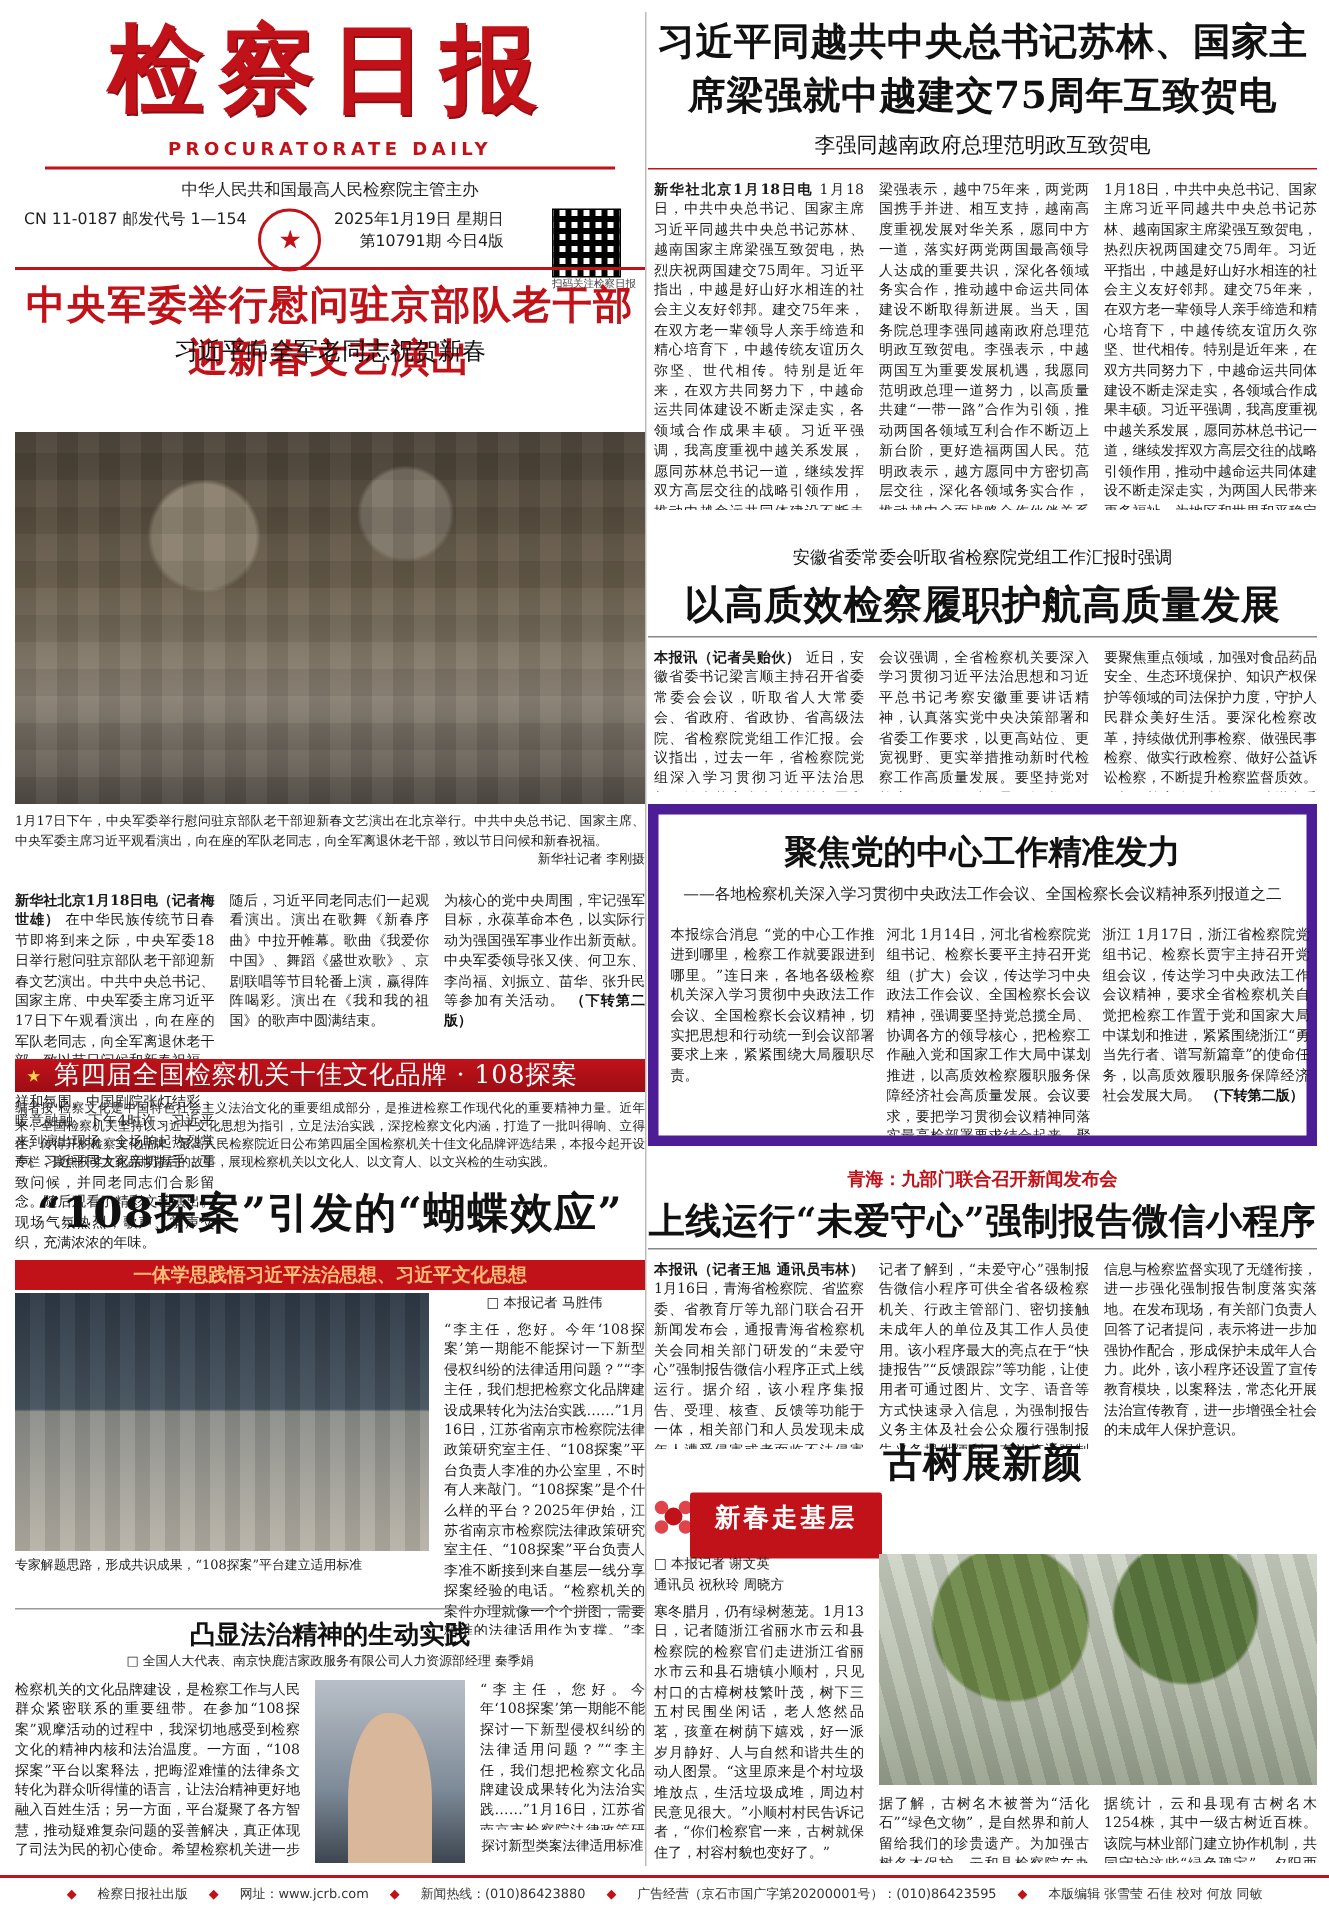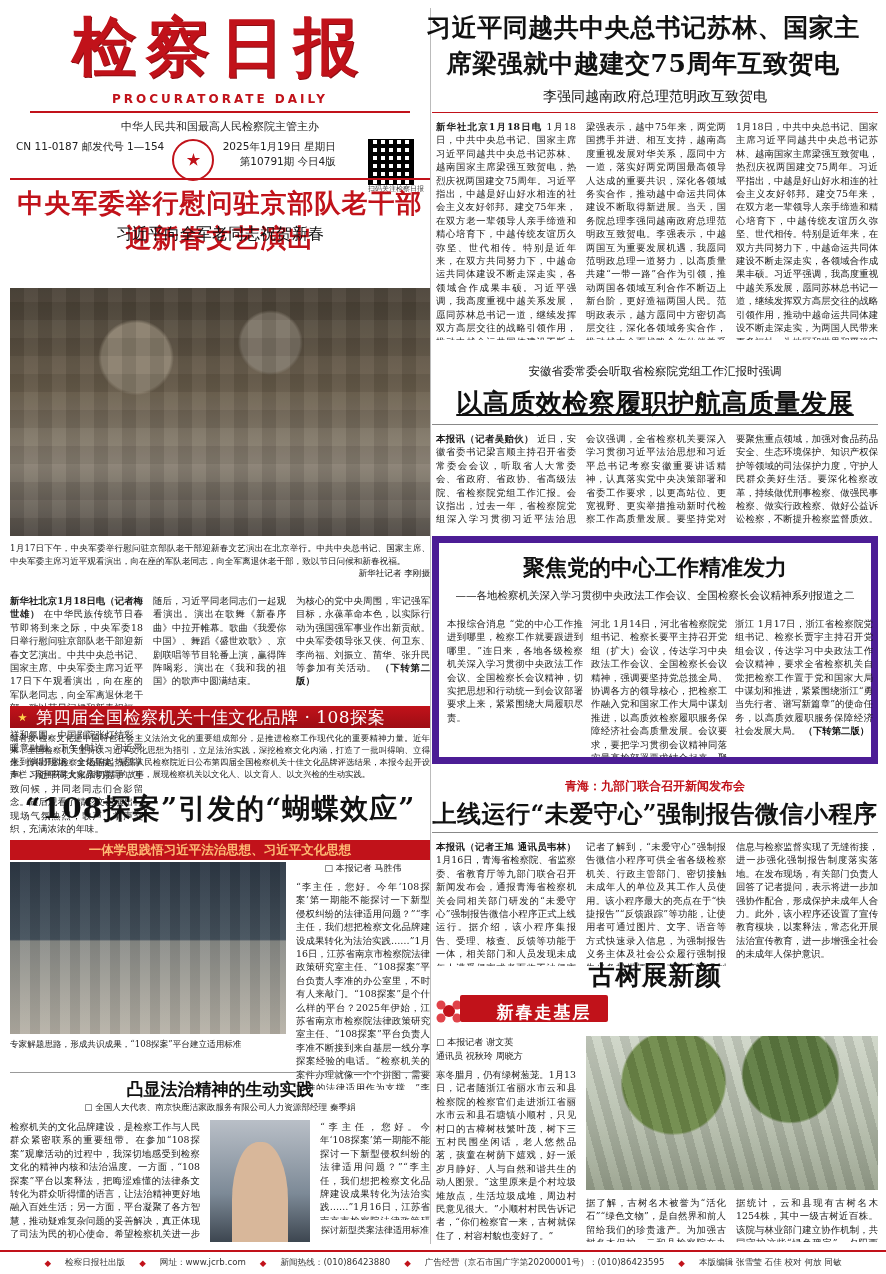--- a/index.html
+++ b/index.html
@@ -159,21 +159,21 @@
     position:absolute;font-size:9px;color:#222;font-family:"DejaVu Serif","Liberation Serif",serif;
   }
 
   .boxhead{
     position:absolute;text-align:center;font-weight:700;
     font-family:"DejaVu Serif","Liberation Serif",serif;
   }
 
   
   .top-head{
-    position:absolute;left:408px;top:10px;width:446px;text-align:center;
+    position:absolute;left:420px;top:10px;width:446px;text-align:center;
     font-size:25px;line-height:36px;font-weight:700;color:#111;
     font-family:"DejaVu Serif","Liberation Serif",serif;letter-spacing:.5px;padding-left:12px;
   }
   .top-sub{
     position:absolute;left:432px;top:88px;width:446px;text-align:center;
     font-size:14px;color:#111;font-family:"DejaVu Serif","Liberation Serif",serif;
   }
   .colsep{position:absolute;width:1px;background:#bbb;}
 
   .sec-kicker{
@@ -193,24 +193,24 @@
   .redbox .rb-head{
     text-align:center;font-size:22px;font-weight:700;margin-top:10px;
     font-family:"DejaVu Serif","Liberation Serif",serif;
   }
   .redbox .rb-sub{
     text-align:center;font-size:10.5px;margin-top:6px;color:#222;
     font-family:"DejaVu Serif","Liberation Serif",serif;
   }
 
   .xinchun{
-    position:absolute;left:460px;top:995px;width:128px;height:27px;
+    position:absolute;left:460px;top:995px;width:128px;height:44px;
     background:#c1121a;color:#fff;font-size:17px;font-weight:700;
     line-height:34px;text-align:center;border-radius:2px;
-    font-family:"DejaVu Serif","Liberation Serif",serif;letter-spacing:2px;padding-left:20px;
+    font-family:"DejaVu Serif","Liberation Serif",serif;letter-spacing:2px;
   }
   .flower{
     position:absolute;left:434px;top:994px;width:30px;height:34px;
   }
 
   
   .footer{
     position:absolute;left:0;bottom:0;width:886px;height:22px;
     border-top:2px solid #c1121a;background:#fff;
     display:flex;align-items:center;justify-content:center;gap:14px;
@@ -301,21 +301,21 @@
   <div class="rule-red" style="left:432px;top:112px;width:446px;height:1px;"></div>
 
   <div class="body-cn" style="position:absolute;left:436px;top:120px;width:140px;height:220px;overflow:hidden;">
     <b>新华社北京1月18日电</b>
     <span>1月18日，中共中央总书记、国家主席习近平同越共中央总书记苏林、越南国家主席梁强互致贺电，热烈庆祝两国建交75周年。习近平指出，中越是好山好水相连的社会主义友好邻邦。建交75年来，在双方老一辈领导人亲手缔造和精心培育下，中越传统友谊历久弥坚、世代相传。特别是近年来，在双方共同努力下，中越命运共同体建设不断走深走实，各领域合作成果丰硕。习近平强调，我高度重视中越关系发展，愿同苏林总书记一道，继续发挥双方高层交往的战略引领作用，推动中越命运共同体建设不断走深走实，为两国人民带来更多福祉，为地区和世界和平稳定发展作出更大贡献。</span>
   </div>
   <div class="body-cn" style="position:absolute;left:586px;top:120px;width:140px;height:220px;overflow:hidden;">梁强表示，越中75年来，两党两国携手并进、相互支持，越南高度重视发展对华关系，愿同中方一道，落实好两党两国最高领导人达成的重要共识，深化各领域务实合作，推动越中命运共同体建设不断取得新进展。当天，国务院总理李强同越南政府总理范明政互致贺电。李强表示，中越两国互为重要发展机遇，我愿同范明政总理一道努力，以高质量共建“一带一路”合作为引领，推动两国各领域互利合作不断迈上新台阶，更好造福两国人民。范明政表示，越方愿同中方密切高层交往，深化各领域务实合作，推动越中全面战略合作伙伴关系持续健康稳定发展。</div>
   <div class="body-cn" style="position:absolute;left:736px;top:120px;width:142px;height:220px;overflow:hidden;">1月18日，中共中央总书记、国家主席习近平同越共中央总书记苏林、越南国家主席梁强互致贺电，热烈庆祝两国建交75周年。习近平指出，中越是好山好水相连的社会主义友好邻邦。建交75年来，在双方老一辈领导人亲手缔造和精心培育下，中越传统友谊历久弥坚、世代相传。特别是近年来，在双方共同努力下，中越命运共同体建设不断走深走实，各领域合作成果丰硕。习近平强调，我高度重视中越关系发展，愿同苏林总书记一道，继续发挥双方高层交往的战略引领作用，推动中越命运共同体建设不断走深走实，为两国人民带来更多福祉，为地区和世界和平稳定发展作出更大贡献。</div>
 
   <div class="sec-kicker" style="left:432px;top:364px;width:446px;">安徽省委常委会听取省检察院党组工作汇报时强调</div>
-  <div class="sec-head" style="left:432px;top:386px;width:446px;text-decoration:underline;">以高质效检察履职护航高质量发展</div>
+  <div class="sec-head" style="left:432px;top:386px;width:446px;">以高质效检察履职护航高质量发展</div>
   <div class="rule-red" style="left:432px;top:424px;width:446px;height:1px;background:#888;"></div>
 
   <div class="body-cn" style="position:absolute;left:436px;top:432px;width:140px;height:96px;overflow:hidden;">
     <b>本报讯（记者吴贻伙）</b>
     <span>近日，安徽省委书记梁言顺主持召开省委常委会会议，听取省人大常委会、省政府、省政协、省高级法院、省检察院党组工作汇报。会议指出，过去一年，省检察院党组深入学习贯彻习近平法治思想，认真落实党中央决策部署和省委工作要求，进一步聚焦主责主业，各项检察工作取得新成效。</span>
   </div>
   <div class="body-cn" style="position:absolute;left:586px;top:432px;width:140px;height:96px;overflow:hidden;">会议强调，全省检察机关要深入学习贯彻习近平法治思想和习近平总书记考察安徽重要讲话精神，认真落实党中央决策部署和省委工作要求，以更高站位、更宽视野、更实举措推动新时代检察工作高质量发展。要坚持党对检察工作的绝对领导，把党的领导贯彻到检察工作全过程各方面。要全面履行法律监督职责，以高质效办好每一个案件为基本价值追求。</div>
   <div class="body-cn" style="position:absolute;left:736px;top:432px;width:142px;height:96px;overflow:hidden;">要聚焦重点领域，加强对食品药品安全、生态环境保护、知识产权保护等领域的司法保护力度，守护人民群众美好生活。要深化检察改革，持续做优刑事检察、做强民事检察、做实行政检察、做好公益诉讼检察，不断提升检察监督质效。要加强检察队伍建设，锻造堪当重任的新时代检察铁军。</div>
 
   <div class="redbox">

